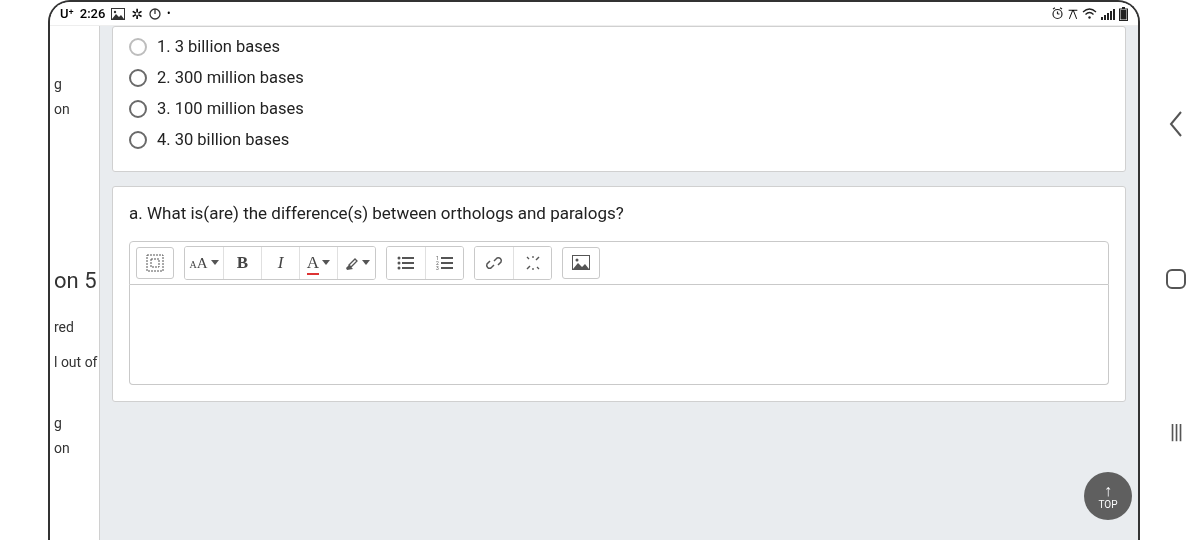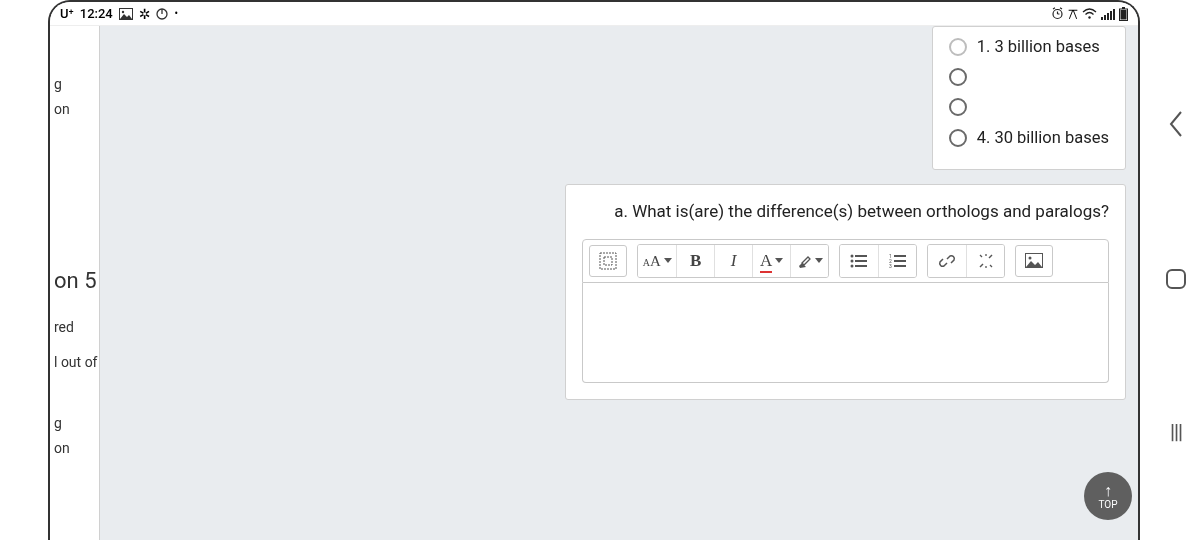--- a/index.html
+++ b/index.html
@@ -43,21 +43,21 @@
     min-width: 50px;
     background: #fff;
     border-right: 1px solid #d0d0d0;
     padding: 6px 0 0 0;
     font-size: 14px;
     color: #333;
     line-height: 1.5;
   }
   .sidebar .sb-line { padding: 2px 4px; white-space: nowrap; overflow: hidden; }
   .sb-big { font-size: 22px; font-weight: 400; }
-  .main { flex: 1 1 auto; padding: 0 12px 12px 12px; display: flex; flex-direction: column; gap: 14px; align-items: flex-end; }
+  .main { flex: 1 1 auto; padding: 0 12px 12px 12px; display: flex; flex-direction: column; gap: 14px; }
   .card {
     background: #fff;
     border: 1px solid #d0d0d0;
     border-radius: 3px;
     padding: 10px 16px 16px 16px;
   }
   .option-row {
     display: flex;
     align-items: center;
     gap: 10px;
@@ -72,21 +72,20 @@
     border-radius: 50%;
     flex-shrink: 0;
     cursor: pointer;
   }
   .radio.light { border-color: #bdbdbd; }
   .question-text {
     font-size: 17px;
     color: #222;
     line-height: 1.5;
     padding: 4px 0 14px 0;
-    margin-left: 32px;
   }
   .toolbar {
     display: flex;
     align-items: center;
     gap: 10px;
     border: 1px solid #c9c9c9;
     background: #fff;
     padding: 4px 6px;
     border-radius: 4px 4px 0 0;
   }
@@ -158,21 +157,21 @@
   }
   .top-btn .arrow { font-size: 16px; line-height: 1; }
 </style>
 </head>
 <body>
 
 <div class="device-frame">
   <div class="status-bar">
     <div class="status-left">
       <span>U⁺</span>
-      <span>12:24</span>
+      <span>2:26</span>
       <span class="status-icon">
         <svg width="14" height="12" viewBox="0 0 14 12">
             <rect x="0.5" y="0.5" width="13" height="11" fill="none" stroke="#333"></rect>
             <circle cx="4" cy="4" r="1.2" fill="#333"></circle>
             <path d="M1 11 L5 6 L8 9 L10 7 L13 11 Z" fill="#333"></path>
           </svg>
       </span>
       <span class="status-icon" style="font-size:14px;">✲</span>
       <span class="status-icon">
         <svg width="12" height="12" viewBox="0 0 12 12">
@@ -236,23 +235,25 @@
     </div>
 
     <div class="main">
       <div class="card" style="padding-top:4px;">
         <div class="option-row">
           <span class="radio light"></span>
           <span>1. 3 billion bases</span>
         </div>
         <div class="option-row">
           <span class="radio"></span>
+          <span>2. 300 million bases</span>
         </div>
         <div class="option-row">
           <span class="radio"></span>
+          <span>3. 100 million bases</span>
         </div>
         <div class="option-row">
           <span class="radio"></span>
           <span>4. 30 billion bases</span>
         </div>
       </div>
 
       <div class="card">
         <div class="question-text">
           <div>a. What is(are) the difference(s) between orthologs and paralogs?</div>

